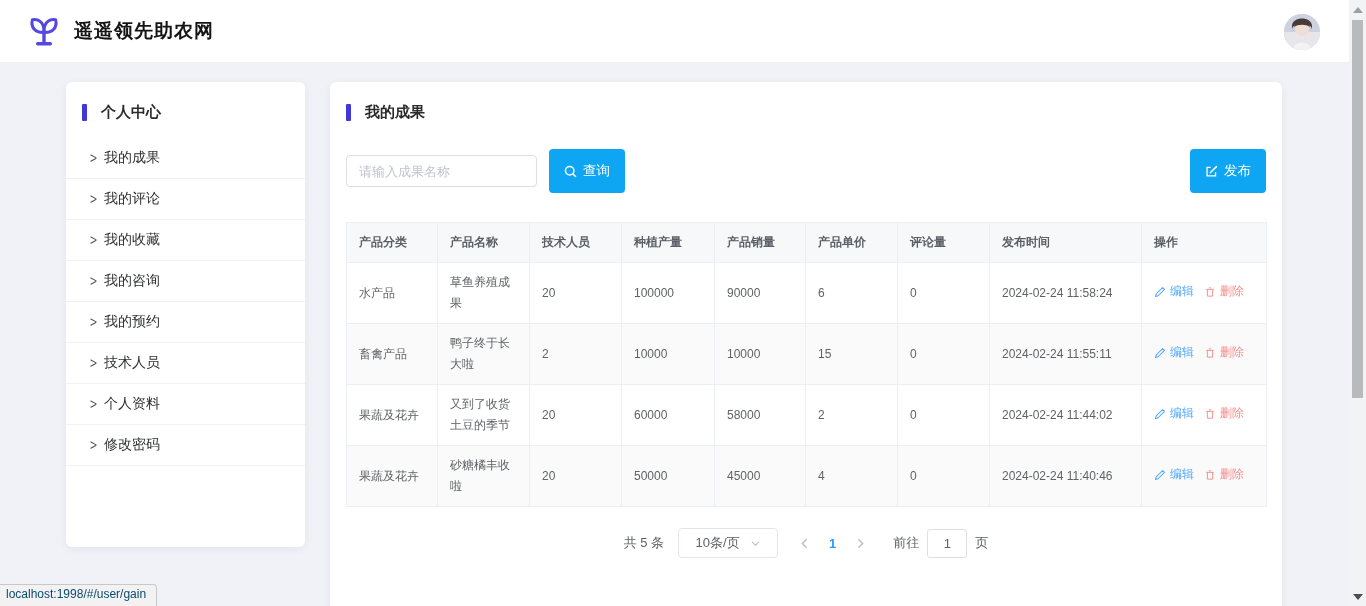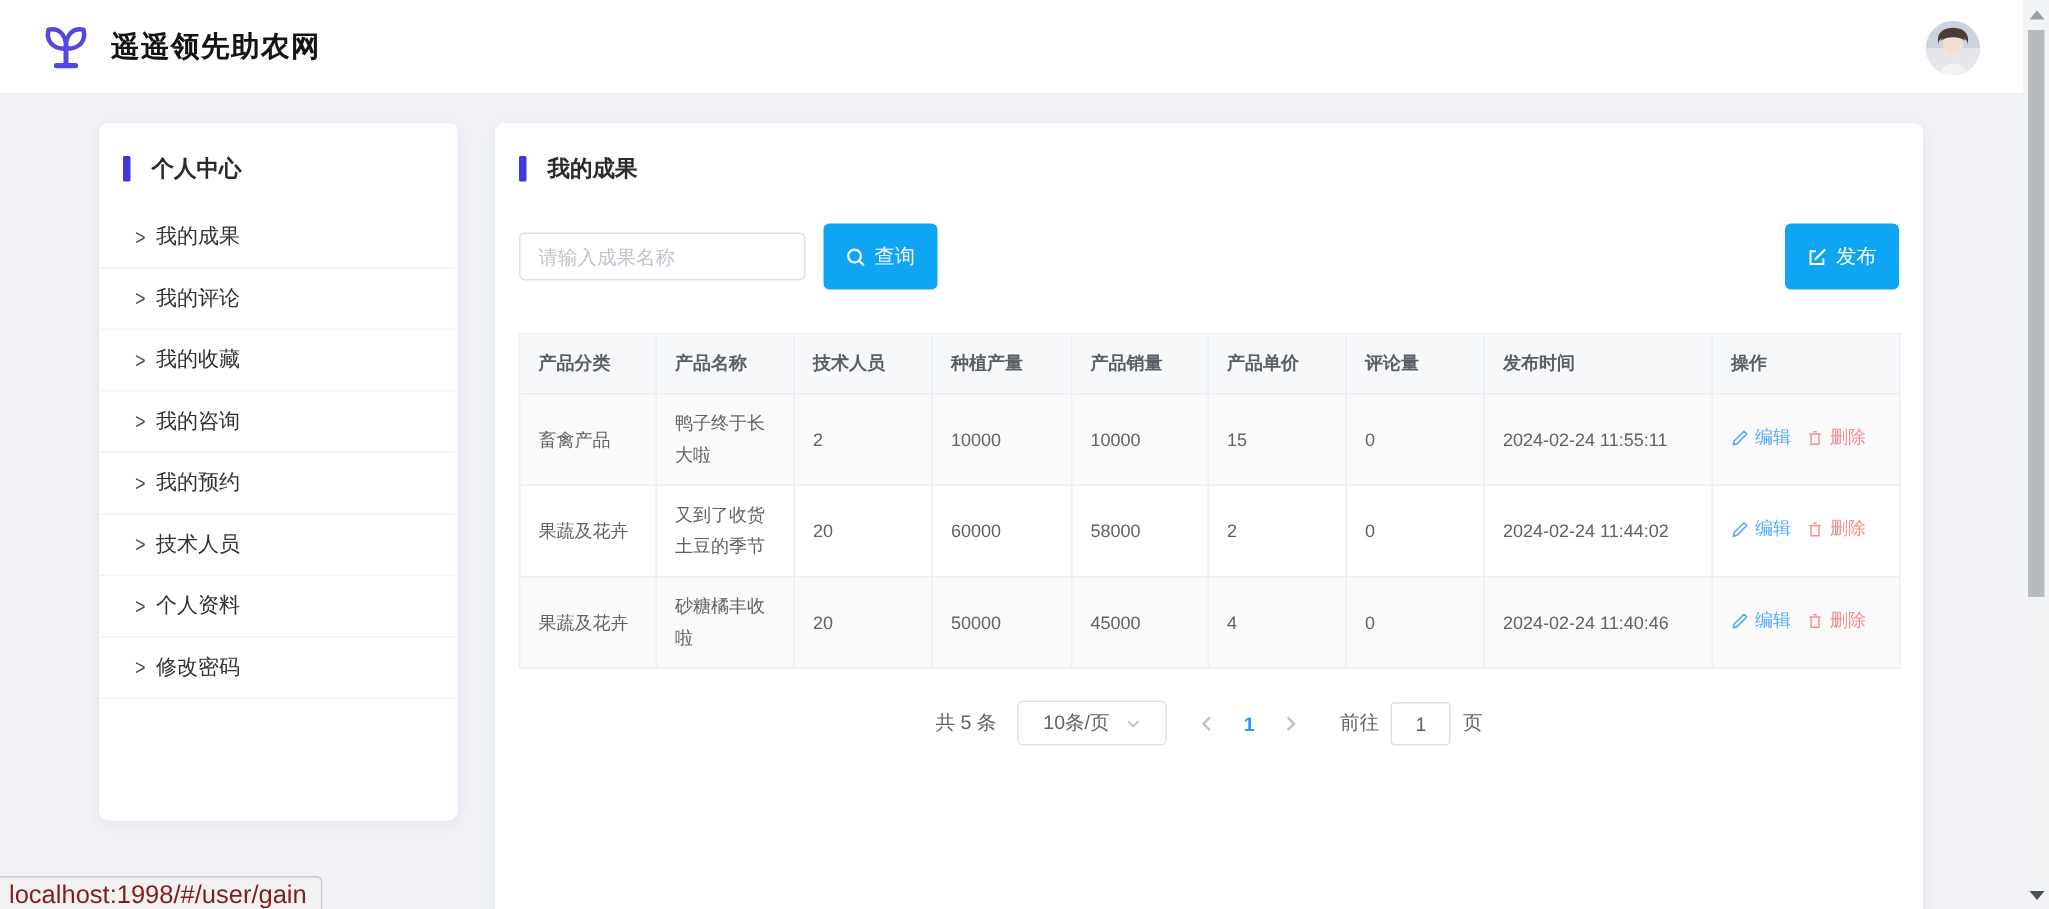--- a/index.html
+++ b/index.html
@@ -86,21 +86,21 @@
   .scrollbar { position:absolute; right:0; top:0; width:17px; height:606px; background:#f2f3f4; z-index:5; }
   .sb-thumb { position:absolute; left:3px; top:20px; width:11px; height:378px; background:#b7bbbd; }
   .sb-up, .sb-down { position:absolute; left:4px; width:0; height:0; border-left:5px solid transparent; border-right:5px solid transparent; }
   .sb-up   { top:7px; border-bottom:6px solid #9aa0a6; }
   .sb-down { bottom:6px; border-top:6px solid #4a4f55; }
   
   .status-bubble {
     position:absolute; left:0; bottom:0; height:22px; z-index:6;
     background:#f2f2f2; border:1px solid #c8c8c8; border-left:none; border-bottom:none;
     border-top-right-radius:4px; padding:2px 10px 0 6px;
-    font-size:17px; color:#7f1d1d;text-align:center;
+    font-size:12px; color:#0c4a6e;text-align:center;
   }
 </style>
 </head>
 <body>
 
 <div class="topbar">
   <div class="logo">
     <svg width="36" height="36" viewBox="0 0 48 48" fill="none">
       <path d="M23 26 C12 26 6 19 8.5 9 C18 7 24 14 24 24 Z" stroke="#5348e0" stroke-width="4" fill="none" stroke-linejoin="round"></path>
       <path d="M25 26 C36 26 42 19 39.5 9 C30 7 24 14 24 24 Z" stroke="#5348e0" stroke-width="4" fill="none" stroke-linejoin="round"></path>
@@ -206,20 +206,43 @@
           <th>技术人员</th>
           <th>种植产量</th>
           <th>产品销量</th>
           <th>产品单价</th>
           <th>评论量</th>
           <th>发布时间</th>
           <th>操作</th>
         </tr>
       </thead>
       <tbody>
+        <tr>
+          <td>水产品</td>
+          <td>草鱼养殖成果</td>
+          <td>20</td>
+          <td>100000</td>
+          <td>90000</td>
+          <td>6</td>
+          <td>0</td>
+          <td class="nowrap">2024-02-24 11:58:24</td>
+          <td>
+            <span class="op-link op-edit">
+                <svg width="12" height="12" viewBox="0 0 16 16">
+                  <path d="M2 14 L3 10.5 L11.5 2 L14 4.5 L5.5 13 Z" stroke="currentColor" stroke-width="1.4" fill="none" stroke-linejoin="round"></path>
+                </svg>
+                <span>编辑</span>
+              </span><span class="op-link op-del">
+                <svg width="12" height="12" viewBox="0 0 16 16">
+                  <path d="M3 4.5 L13 4.5 M6.5 2.5 L9.5 2.5 M4.5 4.5 L4.5 13.5 L11.5 13.5 L11.5 4.5" stroke="currentColor" stroke-width="1.3" fill="none"></path>
+                </svg>
+                <span>删除</span>
+              </span>
+          </td>
+        </tr>
         <tr class="striped">
           <td>畜禽产品</td>
           <td>鸭子终于长大啦</td>
           <td>2</td>
           <td>10000</td>
           <td>10000</td>
           <td>15</td>
           <td>0</td>
           <td class="nowrap">2024-02-24 11:55:11</td>
           <td>

